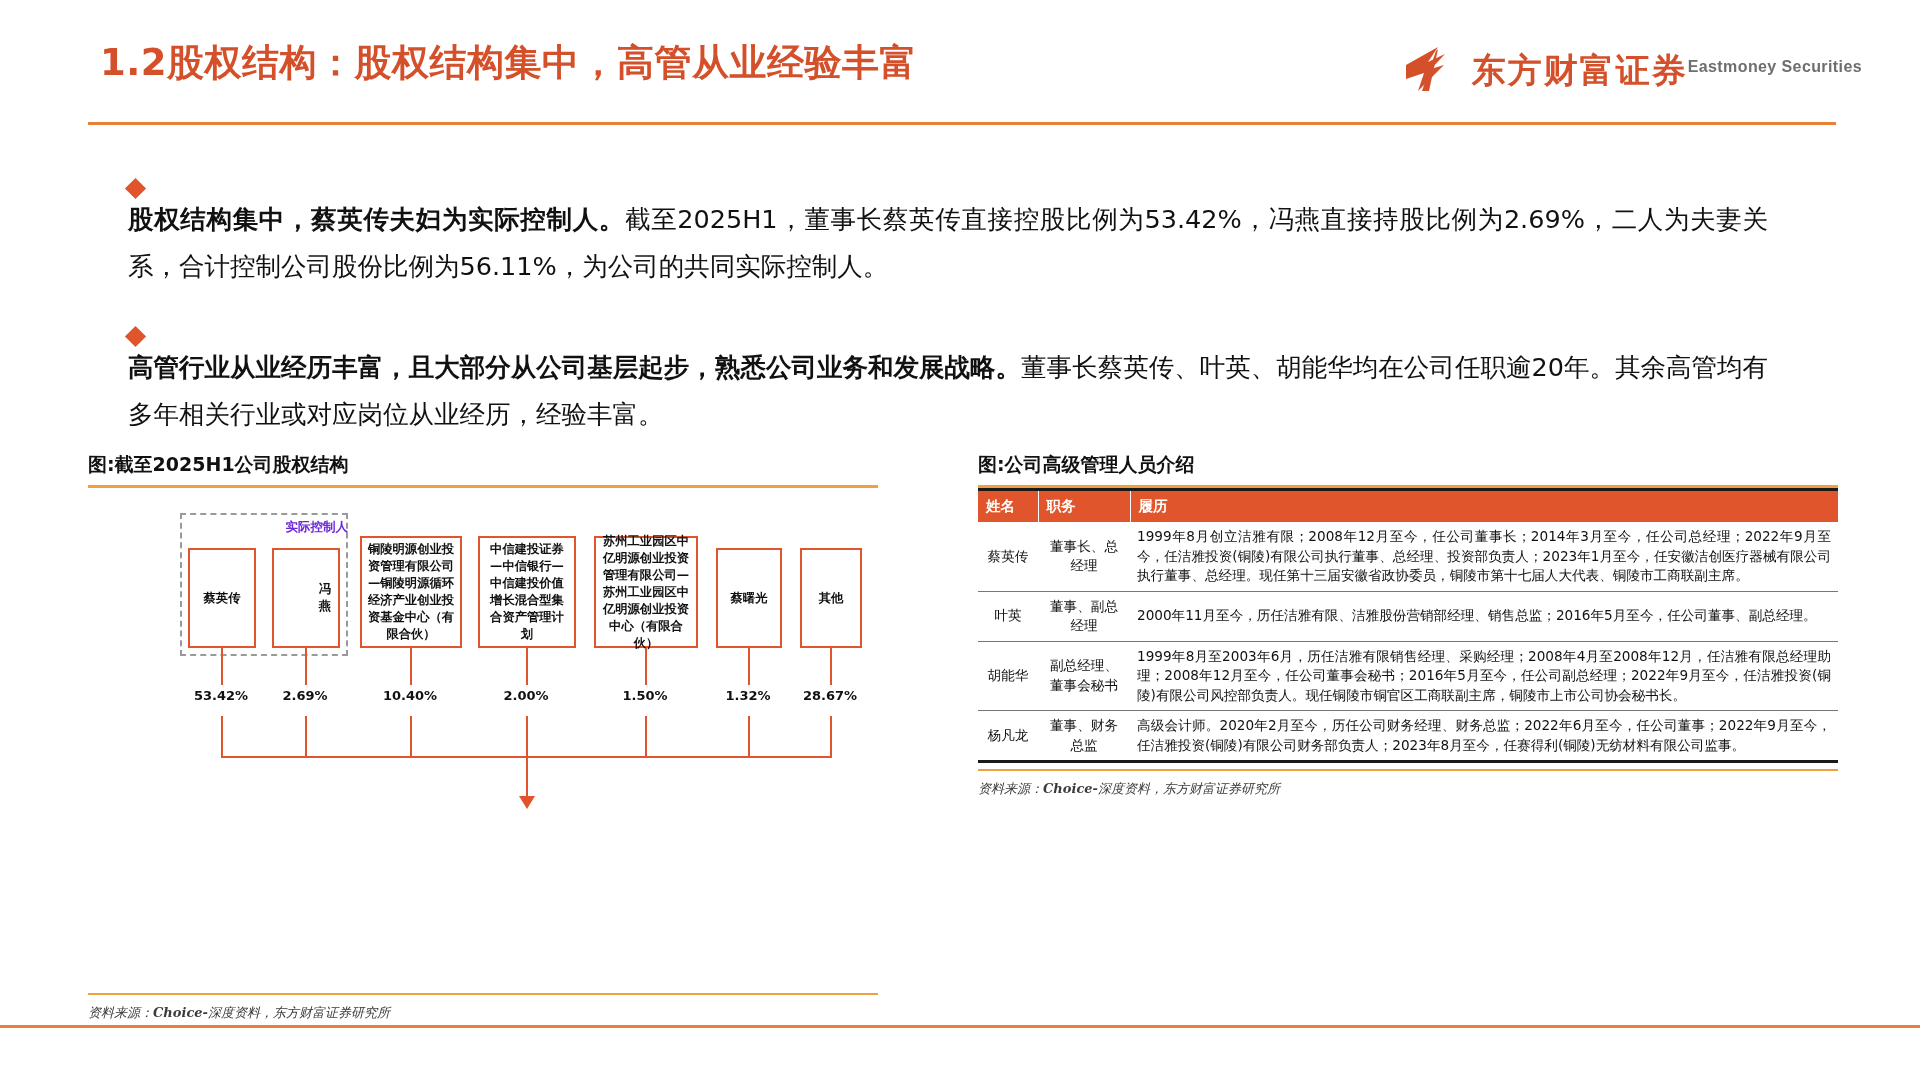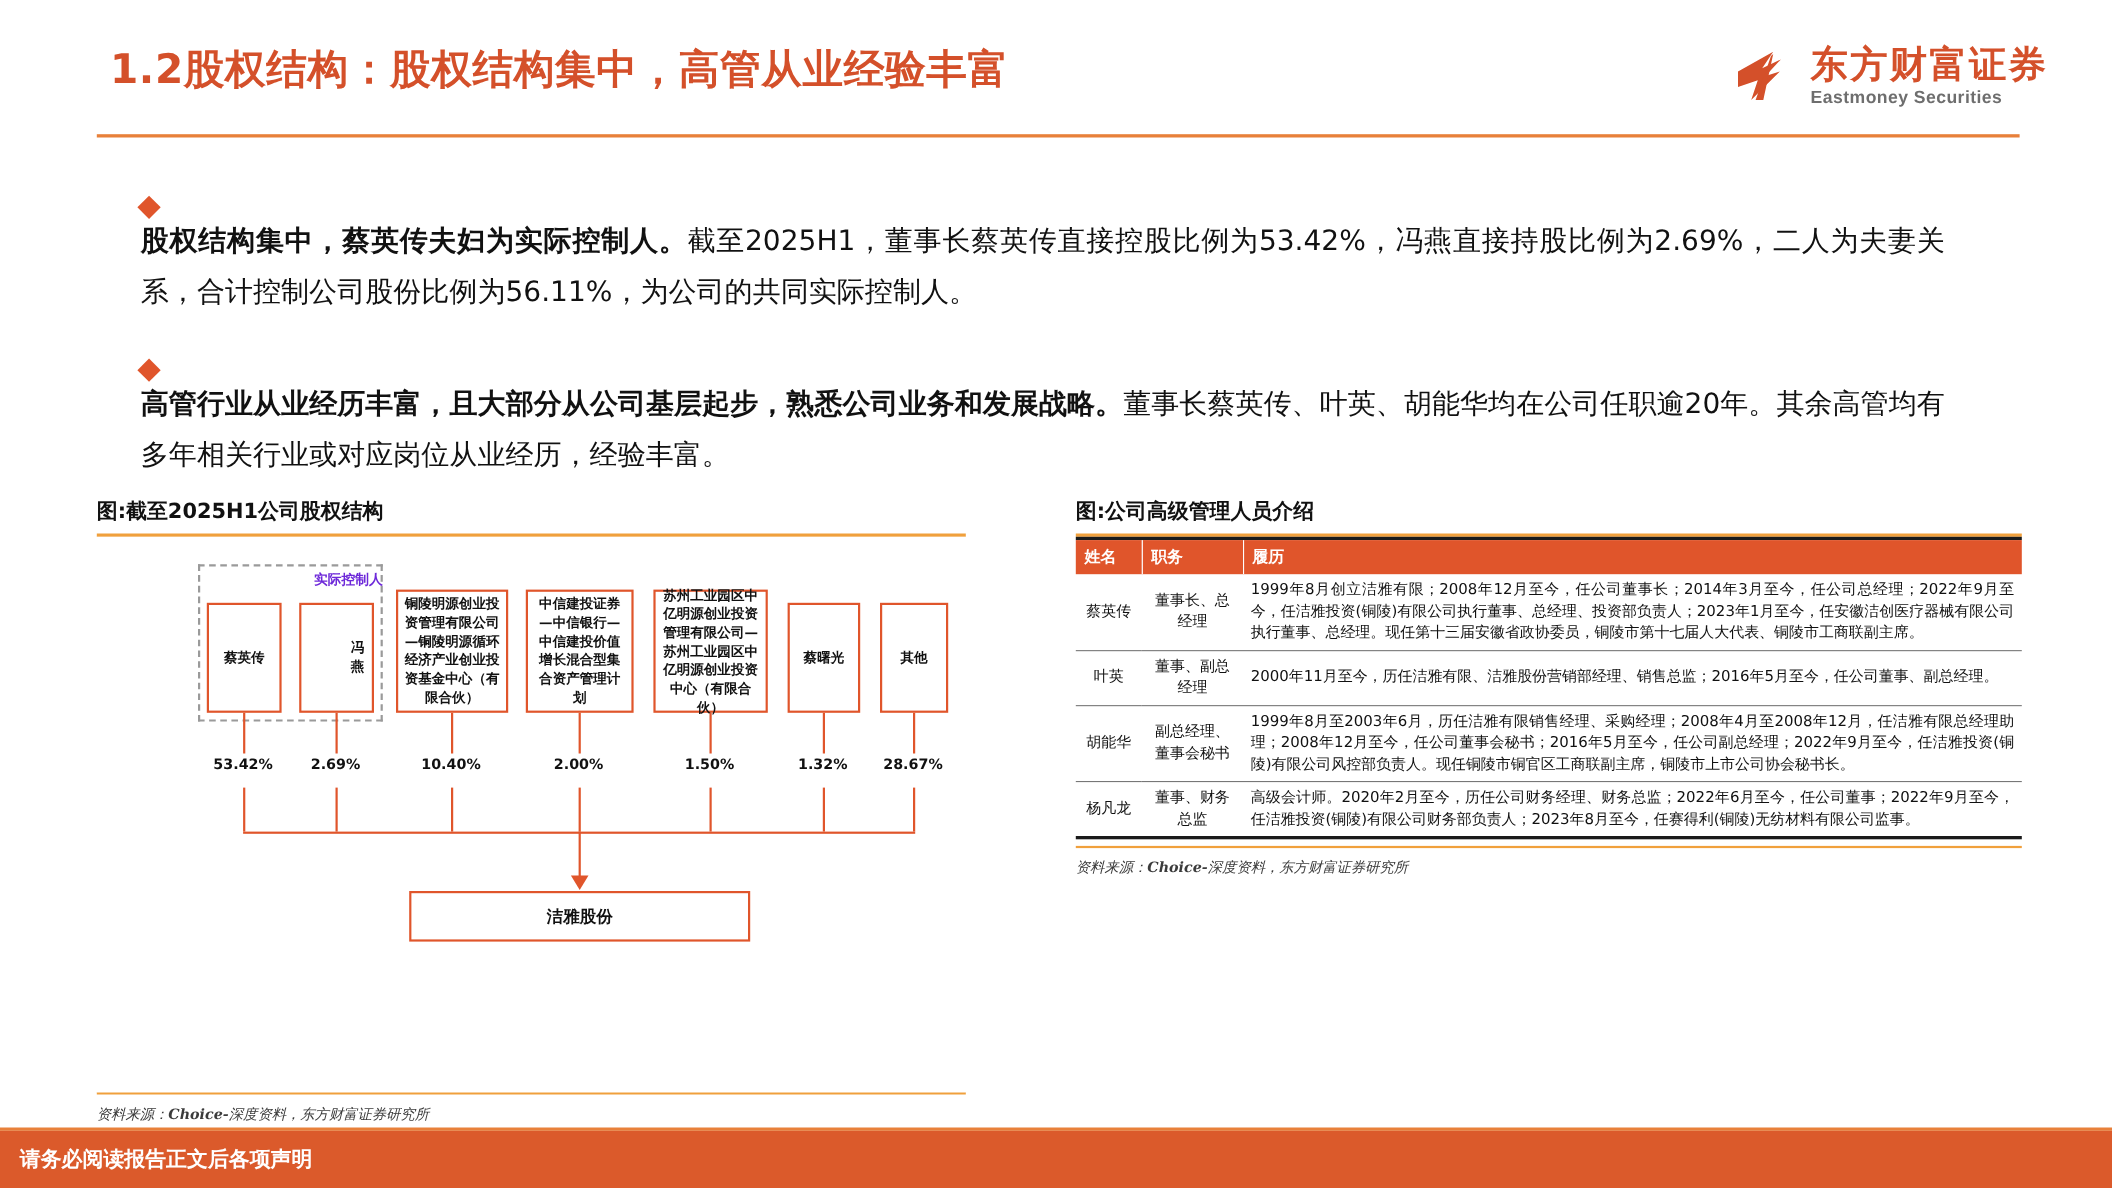--- a/index.html
+++ b/index.html
@@ -17,21 +17,21 @@
   .hdr-title{
     position:absolute;left:100px;top:38px;
     font-size:37px;font-weight:bold;color:#D4502A;
     letter-spacing:.5px;white-space:nowrap;
     font-family:"DejaVu Sans","Liberation Sans",sans-serif;
   }
   .hdr-rule{position:absolute;left:88px;top:122px;width:1748px;height:3px;background:#E8803A;}
 
   .logo{position:absolute;right:58px;top:34px;height:72px;display:flex;align-items:center;gap:12px;}
   .logo-mark{width:62px;height:62px;position:relative;flex:0 0 auto;}
-  .logo-txt{display:flex;flex-direction:column;justify-content:center;line-height:1;}
+  .logo-txt{display:flex;flex-direction:row;justify-content:center;line-height:1;}
   .logo-cn{font-size:34px;font-weight:bold;color:#D4502A;letter-spacing:2px;
            font-family:"DejaVu Sans","Liberation Sans",sans-serif;}
   .logo-en{font-size:16px;font-weight:bold;color:#6e6e6e;letter-spacing:.4px;margin-top:6px;}
 
   
   .bullets{position:absolute;left:128px;top:168px;width:1700px;}
   .bullet{display:flex;align-items:flex-start;margin-bottom:26px;flex-direction:column;}
   .dia{
     width:15px;height:15px;background:#E0552B;
     transform:rotate(45deg);flex:0 0 auto;margin-top:13px;margin-right:16px;
@@ -226,23 +226,20 @@
       <div class="vline" style="left:438px;top:228px;height:40px;"></div>
       <div class="vline" style="left:557px;top:228px;height:40px;"></div>
       <div class="vline" style="left:660px;top:228px;height:40px;"></div>
       <div class="vline" style="left:742px;top:228px;height:40px;"></div>
 
       <div class="hline" style="left:133px;top:268px;width:611px;"></div>
 
       <div class="vline" style="left:438px;top:268px;height:42px;"></div>
       <div class="arrow-head" style="left:431px;top:308px;"></div>
 
-      <div class="bottombox" style="left:284px;top:322px;width:310px;height:46px;">
-        <span>洁雅股份</span>
-      </div>
     </div>
 
     <div class="src-rule"></div>
     <div class="src"><span>资料来源：</span><b>Choice-</b><span>深度资料，东方财富证券研究所</span></div>
   </div>
 
   <div class="rpanel">
     <div class="panel-title">图:公司高级管理人员介绍</div>
     <div class="panel-rule"></div>
     <div class="tbl-top"></div>
@@ -283,17 +280,14 @@
         </tr>
       </tbody>
     </table>
 
     <div class="tbl-bot"></div>
     <div class="src-rule" style="margin-top:6px;"></div>
     <div class="src"><span>资料来源：</span><b>Choice-</b><span>深度资料，东方财富证券研究所</span></div>
   </div>
 
   <div class="footer-top"></div>
-  <div class="footer">
-    <div class="footer-txt">请务必阅读报告正文后各项声明</div>
-  </div>
 
 </div>
 
 </body></html>

